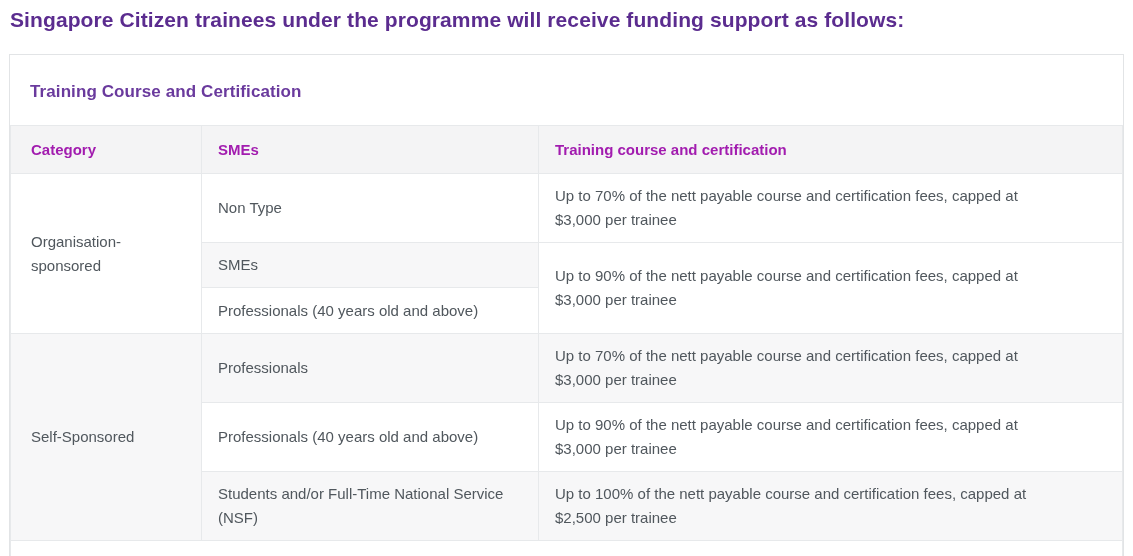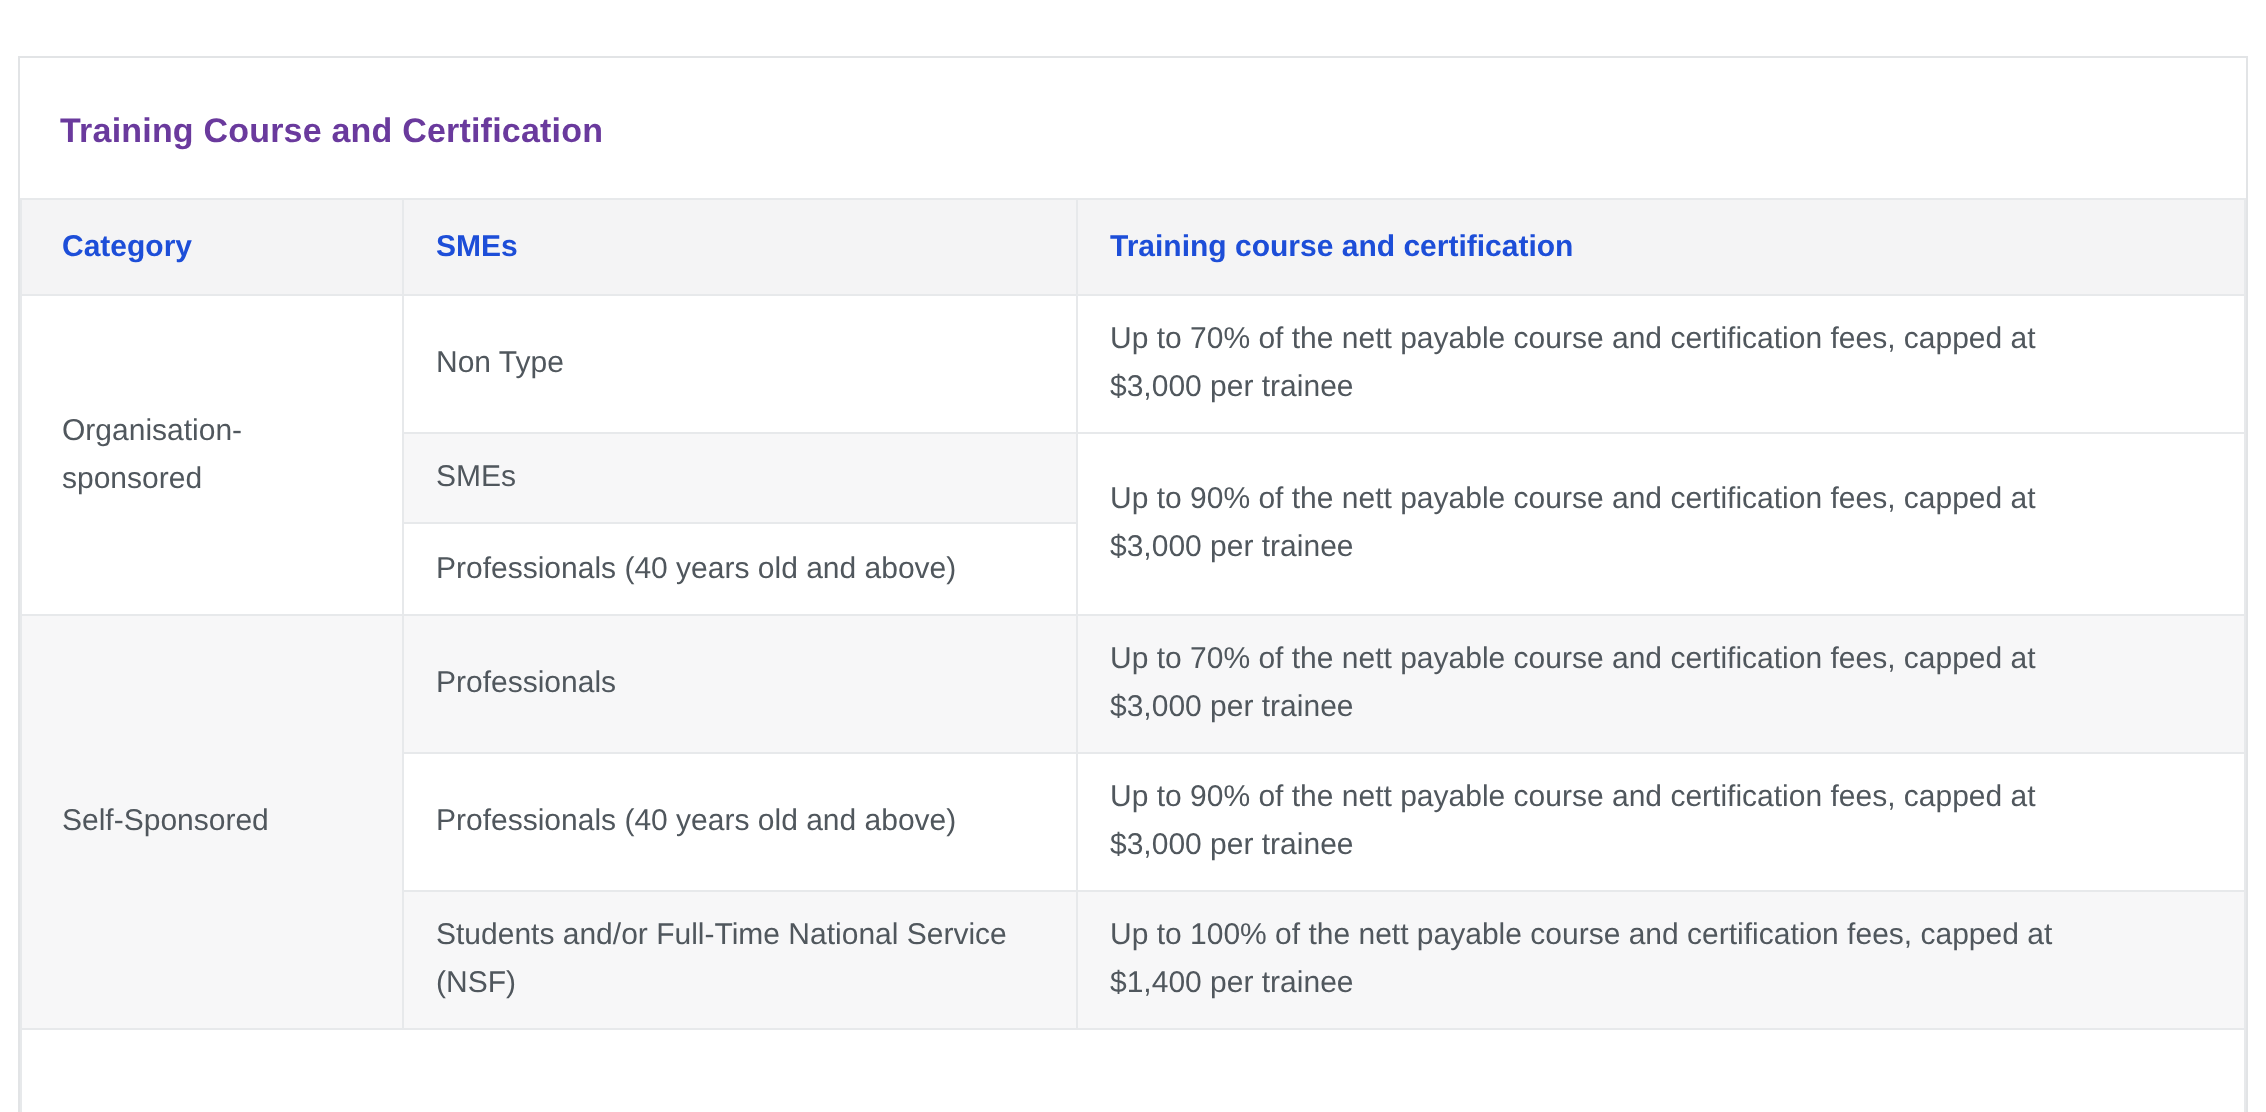--- a/index.html
+++ b/index.html
@@ -41,21 +41,21 @@
   col.c2 { width: 337px; }
 
   th, td {
     border: 1px solid #e7e9eb;
     vertical-align: middle;
     text-align: left;
     font-size: 15px;
   }
   th {
     background: #f4f4f5;
-    color: #1d4ed8;
+    color: #a21caf;
     font-weight: 700;
     height: 48px;
     padding: 8px 16px;
   }
   th.first, td.first { padding-left: 20px; }
 
   td {
     color: #50575d;
     line-height: 24px;
     padding: 10px 16px;
@@ -72,20 +72,21 @@
   tr.r5 { height: 69px; }
   tr.r6 { height: 56px; }
   tr.r7 { height: 42px; }
   tr.r7 td { border-bottom: none; }
 </style>
 </head>
 <body>
 
 <div class="page">
 
+  <div class="page-heading">Singapore Citizen trainees under the programme will receive funding support as follows:</div>
 
   <div class="panel">
 
     <div class="panel-title">Training Course and Certification</div>
 
     <table class="funding">
       <colgroup>
           <col class="c1">
           <col class="c2">
           <col class="c3">
@@ -114,21 +115,21 @@
           <td class="first bg-g" rowspan="3">Self-Sponsored</td>
           <td class="bg-g">Professionals</td>
           <td class="val bg-g">Up to 70% of the nett payable course and certification fees, capped at $3,000 per trainee</td>
         </tr>
         <tr class="r5">
           <td class="bg-w">Professionals (40 years old and above)</td>
           <td class="val bg-w">Up to 90% of the nett payable course and certification fees, capped at $3,000 per trainee</td>
         </tr>
         <tr class="r6">
           <td class="bg-g">Students and/or Full-Time National Service (NSF)</td>
-          <td class="val bg-g">Up to 100% of the nett payable course and certification fees, capped at $1,400 per trainee</td>
+          <td class="val bg-g">Up to 100% of the nett payable course and certification fees, capped at $2,500 per trainee</td>
         </tr>
         <tr class="r7">
           <td class="bg-w" colspan="3"></td>
         </tr>
       </tbody>
     </table>
 
   </div>
 </div>
 

